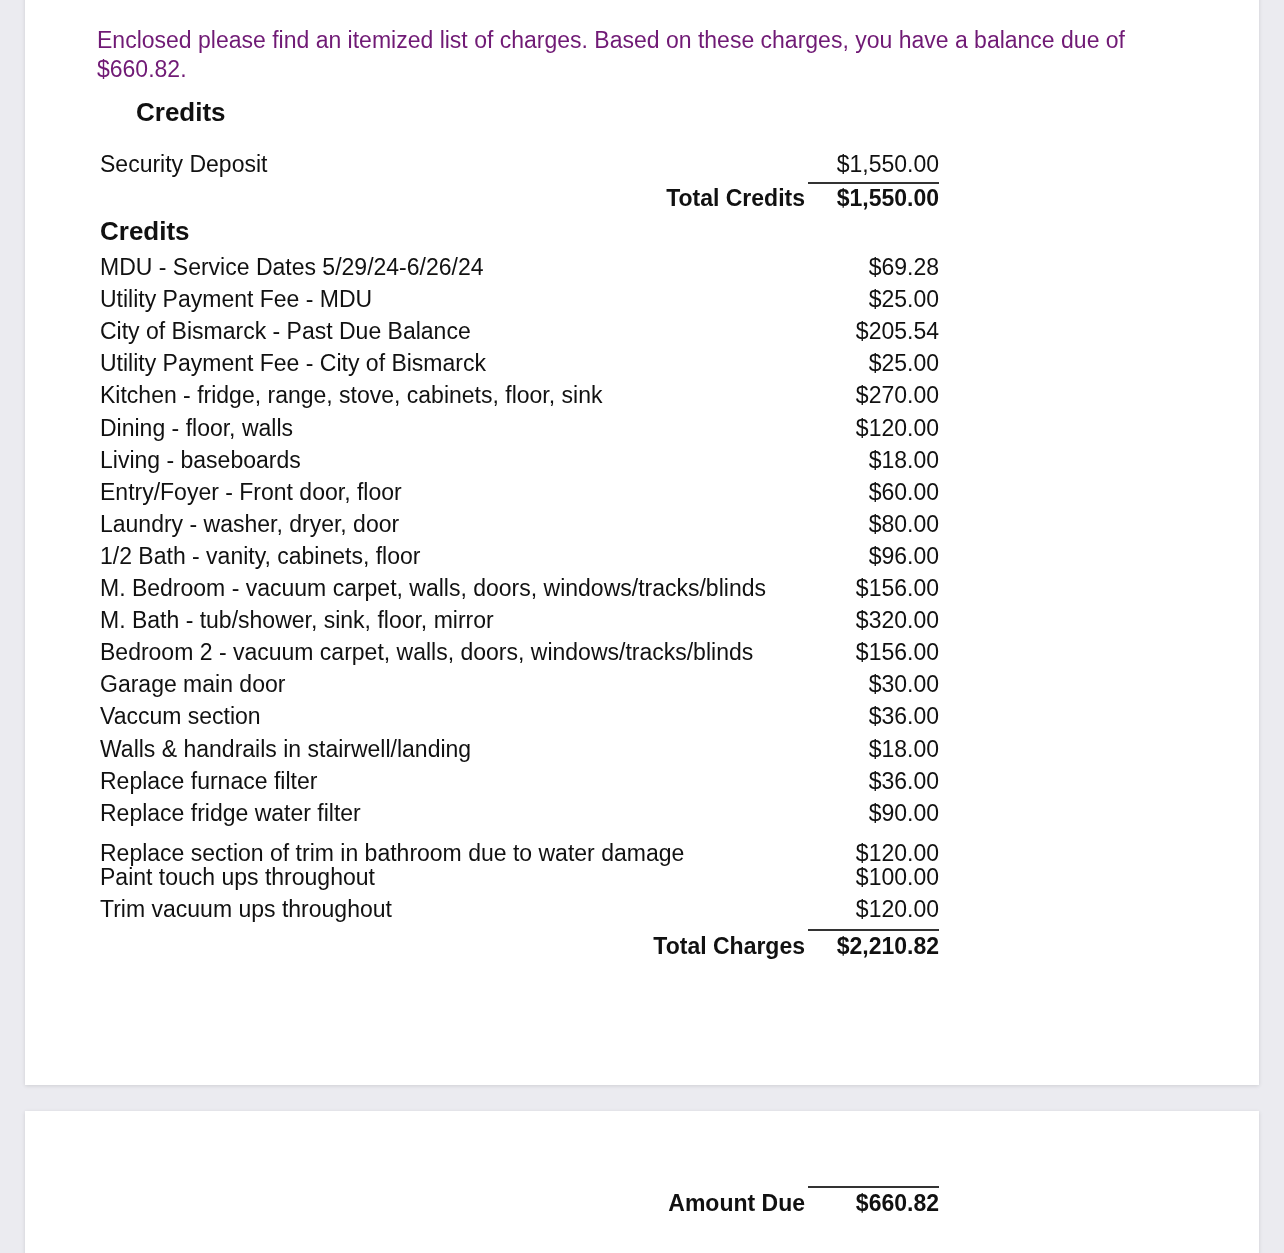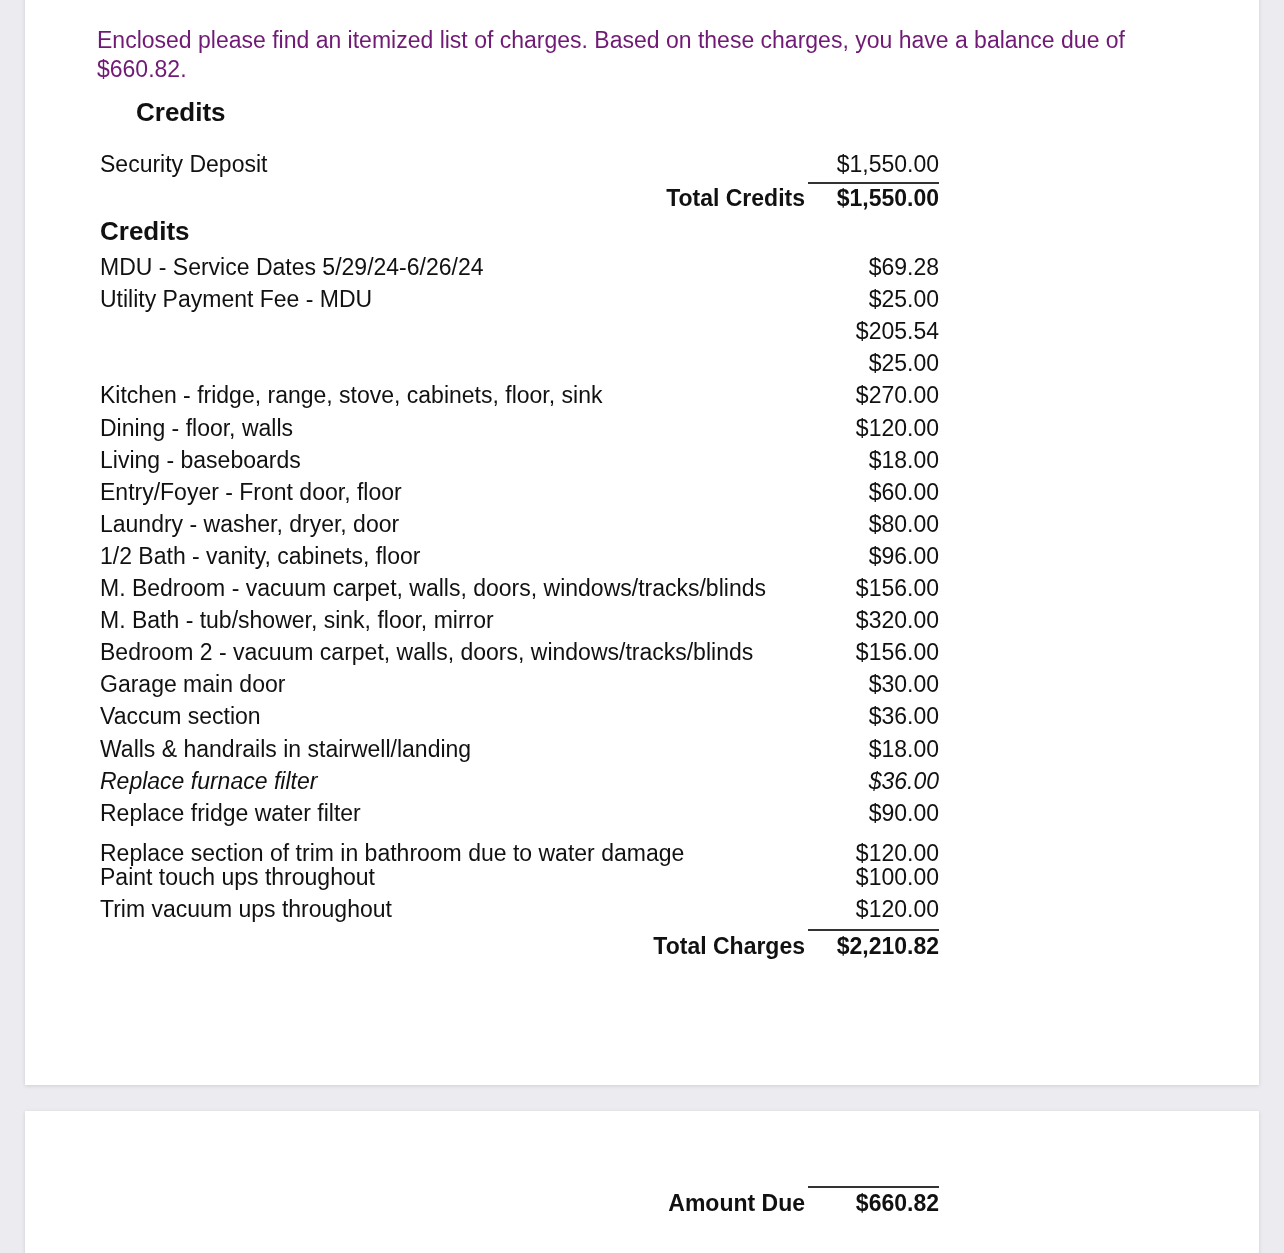--- a/index.html
+++ b/index.html
@@ -125,23 +125,25 @@
   <div id="charges-list">
       <div class="row" style="top: 255px;">
         <span class="desc">MDU - Service Dates 5/29/24-6/26/24</span>
         <span class="amt">$69.28</span>
       </div>
       <div class="row" style="top: 287.1px;">
         <span class="desc">Utility Payment Fee - MDU</span>
         <span class="amt">$25.00</span>
       </div>
       <div class="row" style="top: 319.2px;">
+        <span class="desc">City of Bismarck - Past Due Balance</span>
         <span class="amt">$205.54</span>
       </div>
       <div class="row" style="top: 351.3px;">
+        <span class="desc">Utility Payment Fee - City of Bismarck</span>
         <span class="amt">$25.00</span>
       </div>
       <div class="row" style="top: 383.4px;">
         <span class="desc">Kitchen - fridge, range, stove, cabinets, floor, sink</span>
         <span class="amt">$270.00</span>
       </div>
       <div class="row" style="top: 415.5px;">
         <span class="desc">Dining - floor, walls</span>
         <span class="amt">$120.00</span>
       </div>
@@ -178,21 +180,21 @@
         <span class="amt">$30.00</span>
       </div>
       <div class="row" style="top: 704.4px;">
         <span class="desc">Vaccum section</span>
         <span class="amt">$36.00</span>
       </div>
       <div class="row" style="top: 736.5px;">
         <span class="desc">Walls &amp; handrails in stairwell/landing</span>
         <span class="amt">$18.00</span>
       </div>
-      <div class="row" style="top: 768.6px; font-style: italic;">
+      <div class="row" style="top: 768.6px;">
         <span class="desc">Replace furnace filter</span>
         <span class="amt">$36.00</span>
       </div>
       <div class="row" style="top: 800.7px;">
         <span class="desc">Replace fridge water filter</span>
         <span class="amt">$90.00</span>
       </div>
       <div class="row" style="top: 832.8px; margin-top: 8px;">
         <span class="desc">Replace section of trim in bathroom due to water damage</span>
         <span class="amt">$120.00</span>

